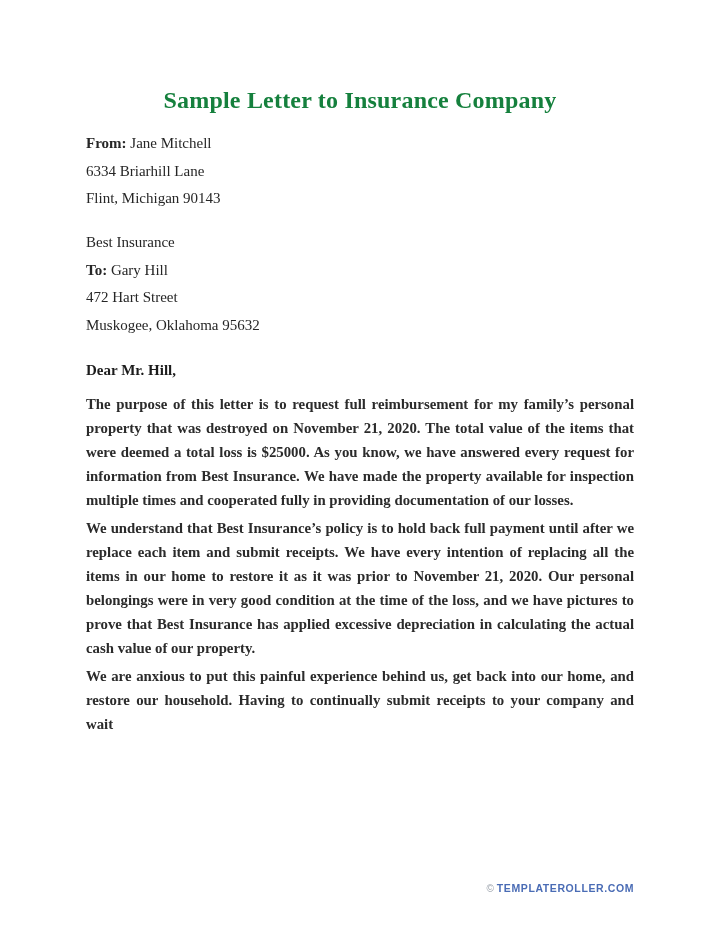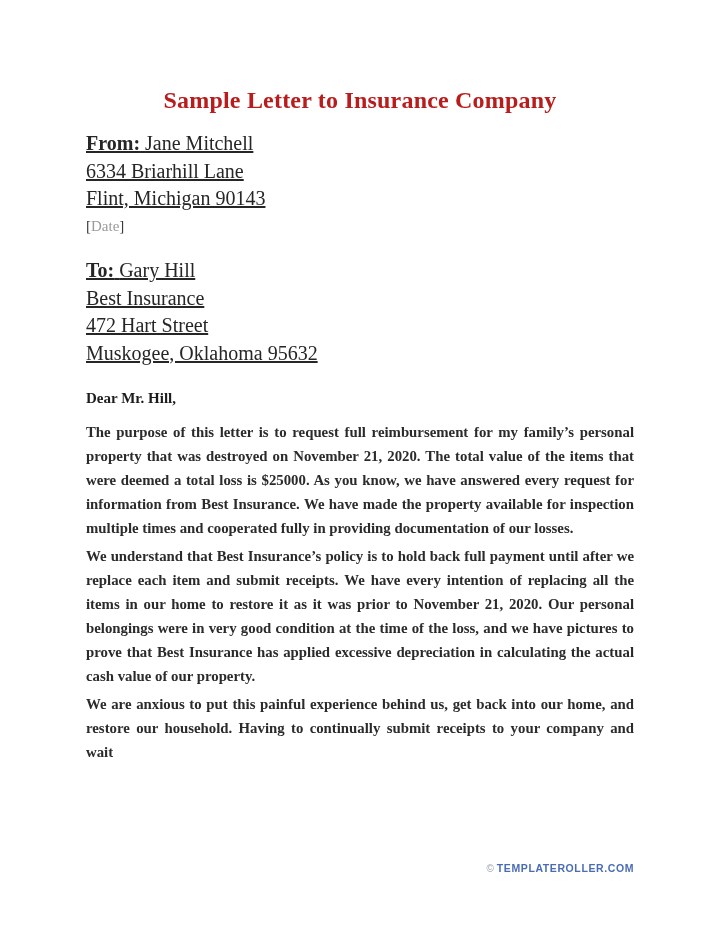--- a/index.html
+++ b/index.html
@@ -22,29 +22,28 @@
     padding: 84px 86px 0 86px;
     position: relative;
     background: #ffffff;
   }
   .title {
     margin: 0 0 18px 0;
     text-align: center;
     font-size: 24px;
     line-height: 32px;
     font-weight: bold;
-    color: #b91c1c;
+    color: #15803d;
     letter-spacing: 0.2px;
   }
   .title .title-line { display: block; }
   .addr p.line {
     margin: 0 0 9.5px 0;
-    font-size: 20px;
+    font-size: 15px;
     line-height: 18px;
-    text-decoration: underline;
   }
   .addr b { font-weight: bold; }
   .date-line {
     margin: 10px 0 0 0;
     font-size: 15px;
     line-height: 18px;
   }
   .date-line .bracket { color: #3a3a3a; }
   .date-line .ghost { color: #9a9a9a; }
   .to-block { margin-top: 26px; }
@@ -61,21 +60,21 @@
     line-height: 24px;
     text-align: justify;
     color: #2b2b2b;
     font-weight: bold;
   }
   .bodytext p.cutoff {
     text-align-last: justify;
   }
   .footer {
     position: absolute;
-    top: 861px;
+    top: 881px;
     right: 86px;
     font-family: "Liberation Sans", sans-serif;
     font-size: 10.5px;
     line-height: 14px;
     white-space: nowrap;
   }
   .footer .copy {
     color: #9aa1ab;
     font-size: 10px;
     margin-right: 3px;
@@ -96,25 +95,24 @@
   <h1 class="title">
     <span class="title-line">Sample Letter to Insurance Company</span>
   </h1>
 
   <div class="addr from-block">
     <p class="line"><b>From:</b> <span>Jane Mitchell</span></p>
     <p class="line">6334 Briarhill Lane</p>
     <p class="line">Flint, Michigan 90143</p>
   </div>
 
-  <p class="date-line"><span class="bracket">[</span><span class="ghost">Date</span><span class="bracket">]</span></p>
 
   <div class="addr to-block">
+    <p class="line">Best Insurance</p>
     <p class="line"><b>To:</b> <span>Gary Hill</span></p>
-    <p class="line">Best Insurance</p>
     <p class="line">472 Hart Street</p>
     <p class="line">Muskogee, Oklahoma 95632</p>
   </div>
 
   <p class="salutation">Dear Mr. Hill,</p>
 
   <div class="bodytext">
     <p>The purpose of this letter is to request full reimbursement for my family’s personal property that was destroyed on November 21, 2020. The total value of the items that were deemed a total loss is $25000. As you know, we have answered every request for information from Best Insurance. We have made the property available for inspection multiple times and cooperated fully in providing documentation of our losses.</p>
     <p>We understand that Best Insurance’s policy is to hold back full payment until after we replace each item and submit receipts. We have every intention of replacing all the items in our home to restore it as it was prior to November 21, 2020. Our personal belongings were in very good condition at the time of the loss, and we have pictures to prove that Best Insurance has applied excessive depreciation in calculating the actual cash value of our property.</p>
     <p class="cutoff">We are anxious to put this painful experience behind us, get back into our home, and restore our household. Having to continually submit receipts to your company and wait</p>

